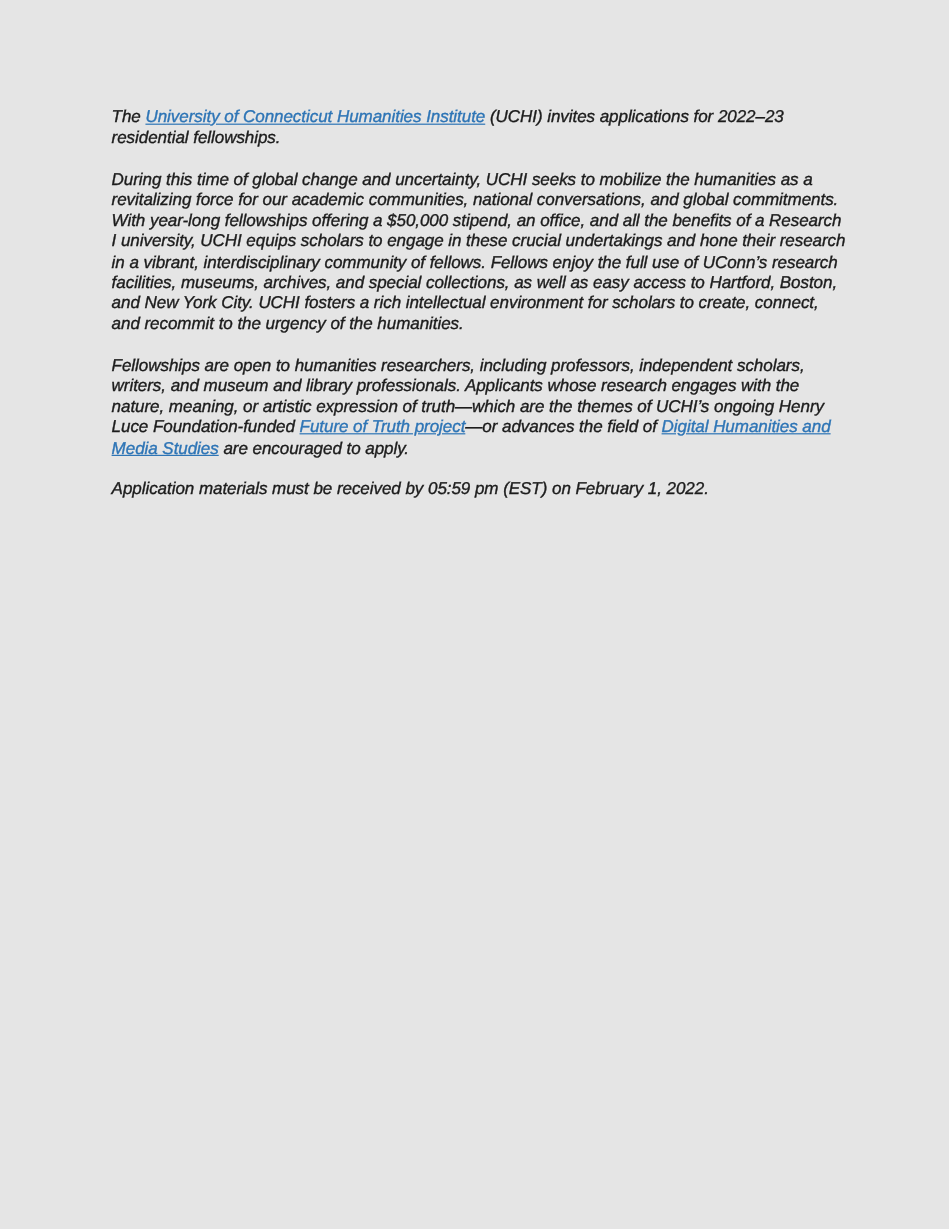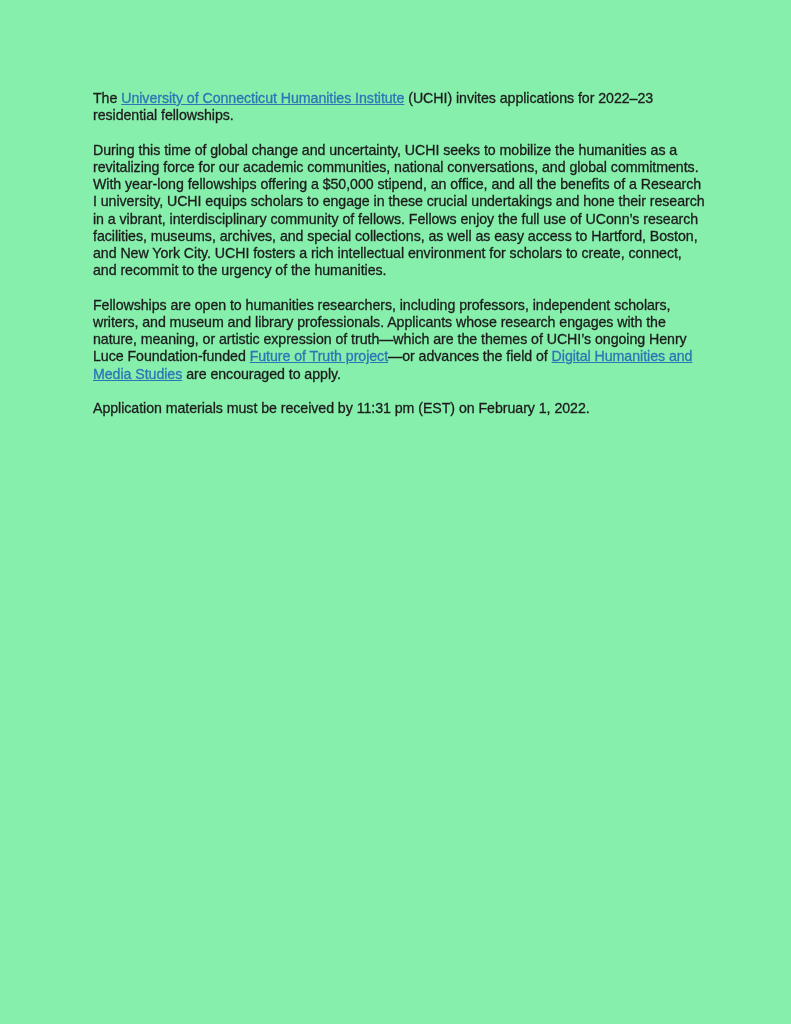--- a/index.html
+++ b/index.html
@@ -38,20 +38,20 @@
   .doc-body a {
     color: var(--link-color, #2e75b6);
     -webkit-text-stroke: 0.3px var(--link-color, #2e75b6);
     text-decoration: underline;
     cursor: pointer;
   }
 </style>
 </head>
 <body>
 
-<div class="page" style="background: #86efac;">
+<div class="page" style="background: #e5e5e5; font-style: italic;">
   <div class="doc-body" style="color: rgb(28, 28, 28); --link-color: #2e75b6;">
       <p><span>The </span><a href="#">University of Connecticut Humanities Institute</a><span> (UCHI) invites applications for 2022–23 residential fellowships.</span></p>
       <p><span>During this time of global change and uncertainty, UCHI seeks to mobilize the humanities as a revitalizing force for our academic communities, national conversations, and global commitments. With year-long fellowships offering a $50,000 stipend, an office, and all the benefits of a Research I university, UCHI equips scholars to engage in these crucial undertakings and hone their research in a vibrant, interdisciplinary community of fellows. Fellows enjoy the full use of UConn’s research facilities, museums, archives, and special collections, as well as easy access to Hartford, Boston, and New York City. UCHI fosters a rich intellectual environment for scholars to create, connect, and recommit to the urgency of the humanities.</span></p>
       <p><span>Fellowships are open to humanities researchers, including professors, independent scholars, writers, and museum and library professionals. Applicants whose research engages with the nature, meaning, or artistic expression of truth—which are the themes of UCHI’s ongoing Henry Luce Foundation-funded </span><a href="#">Future of Truth project</a><span>—or advances the field of </span><a href="#">Digital Humanities and Media Studies</a><span> are encouraged to apply.</span></p>
-      <p><span>Application materials must be received by 11:31 pm (EST) on February 1, 2022.</span></p>
+      <p><span>Application materials must be received by 05:59 pm (EST) on February 1, 2022.</span></p>
     </div>
 </div>
 
 </body></html>

